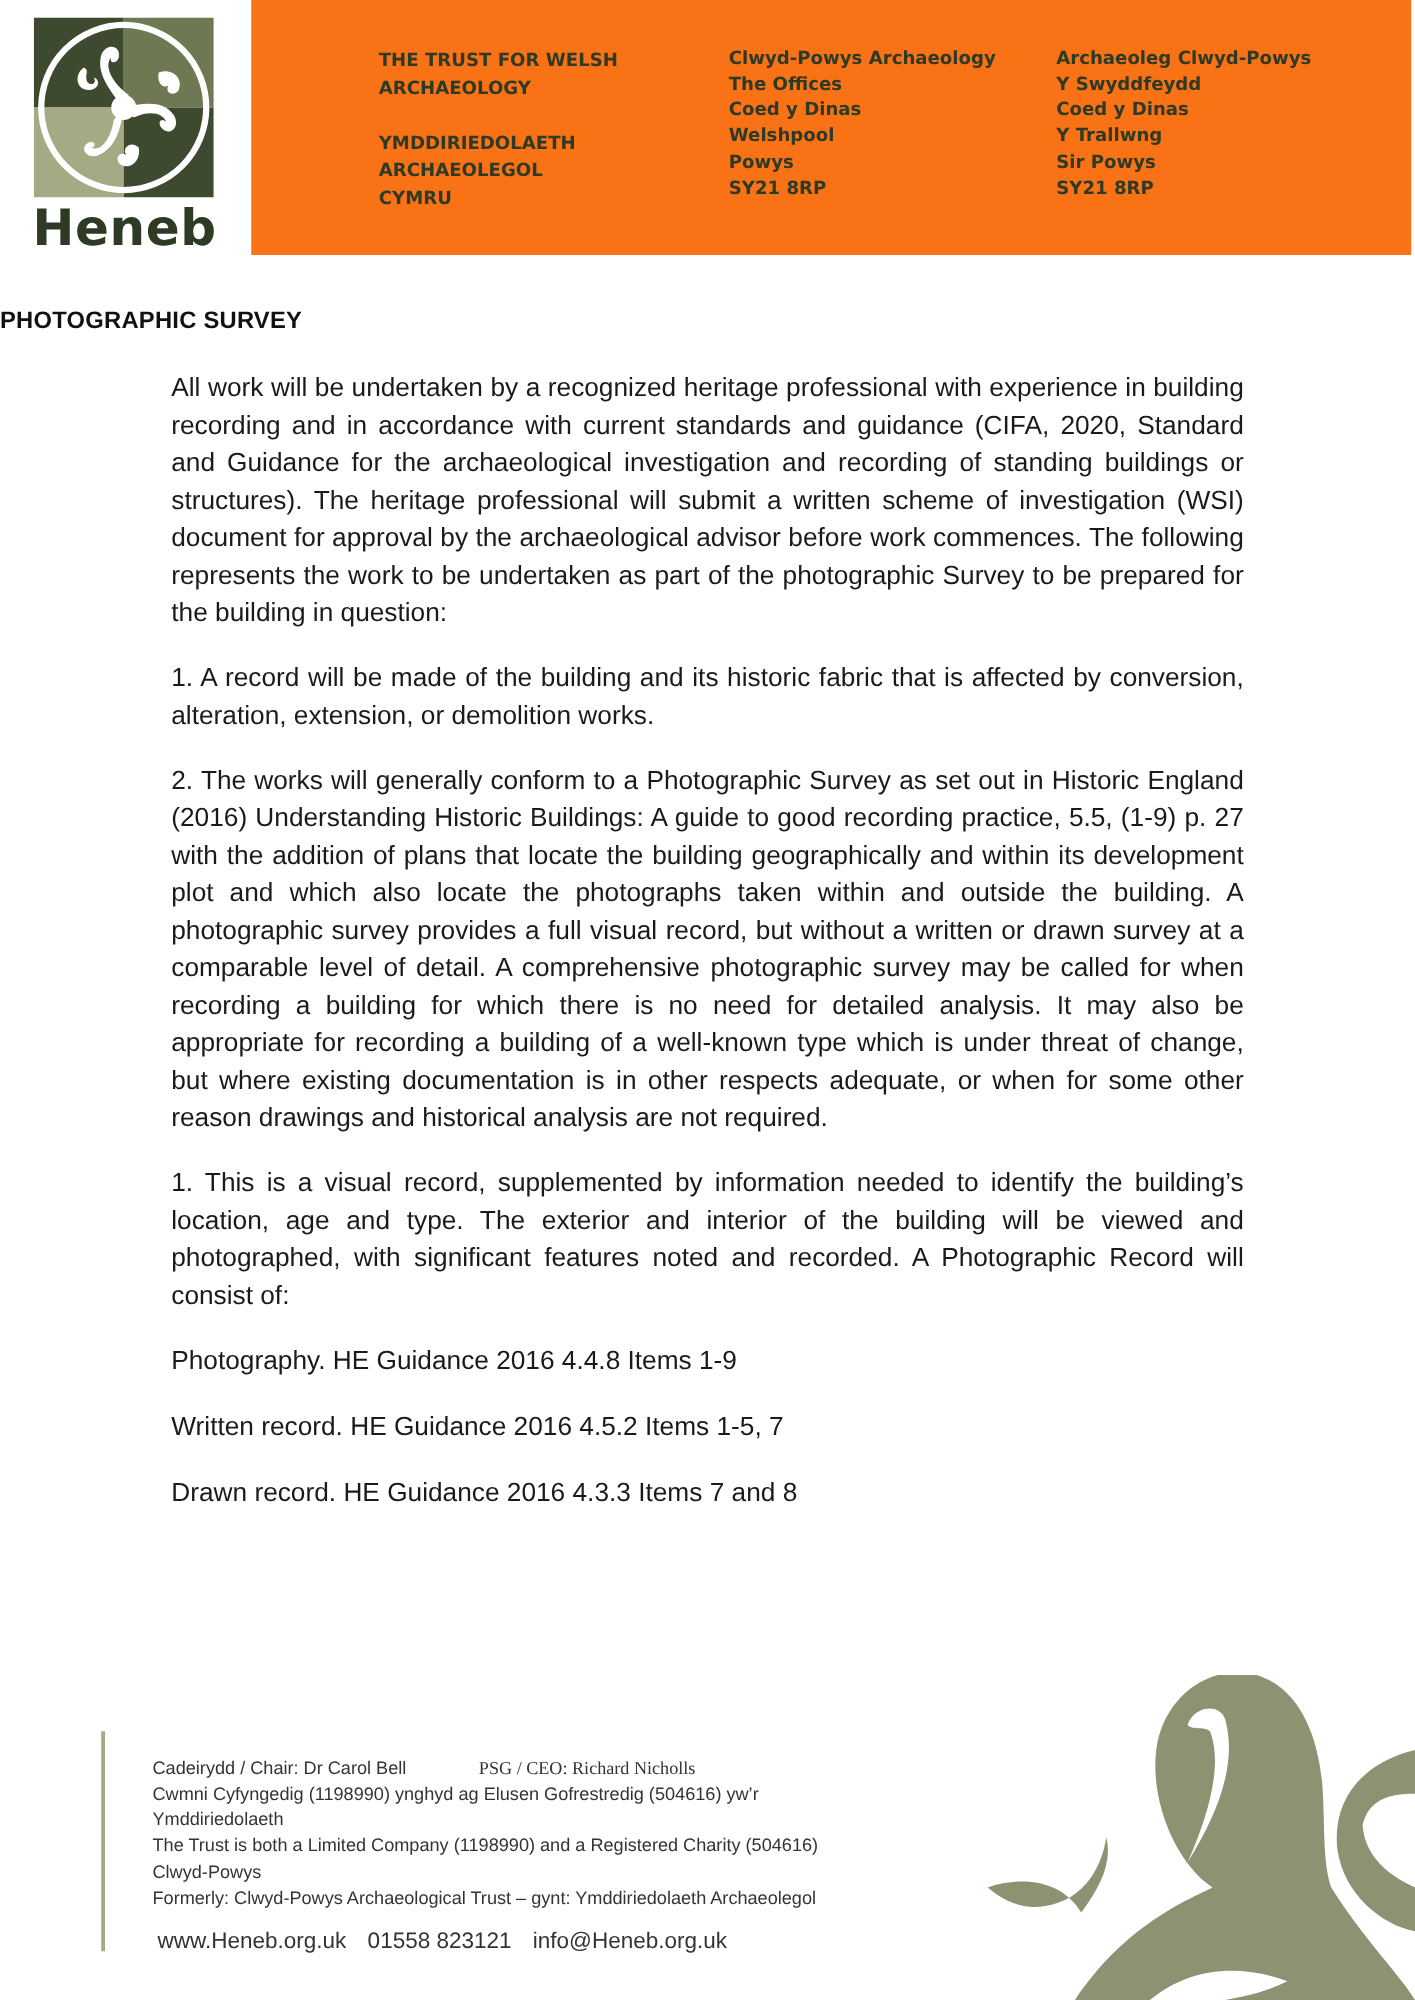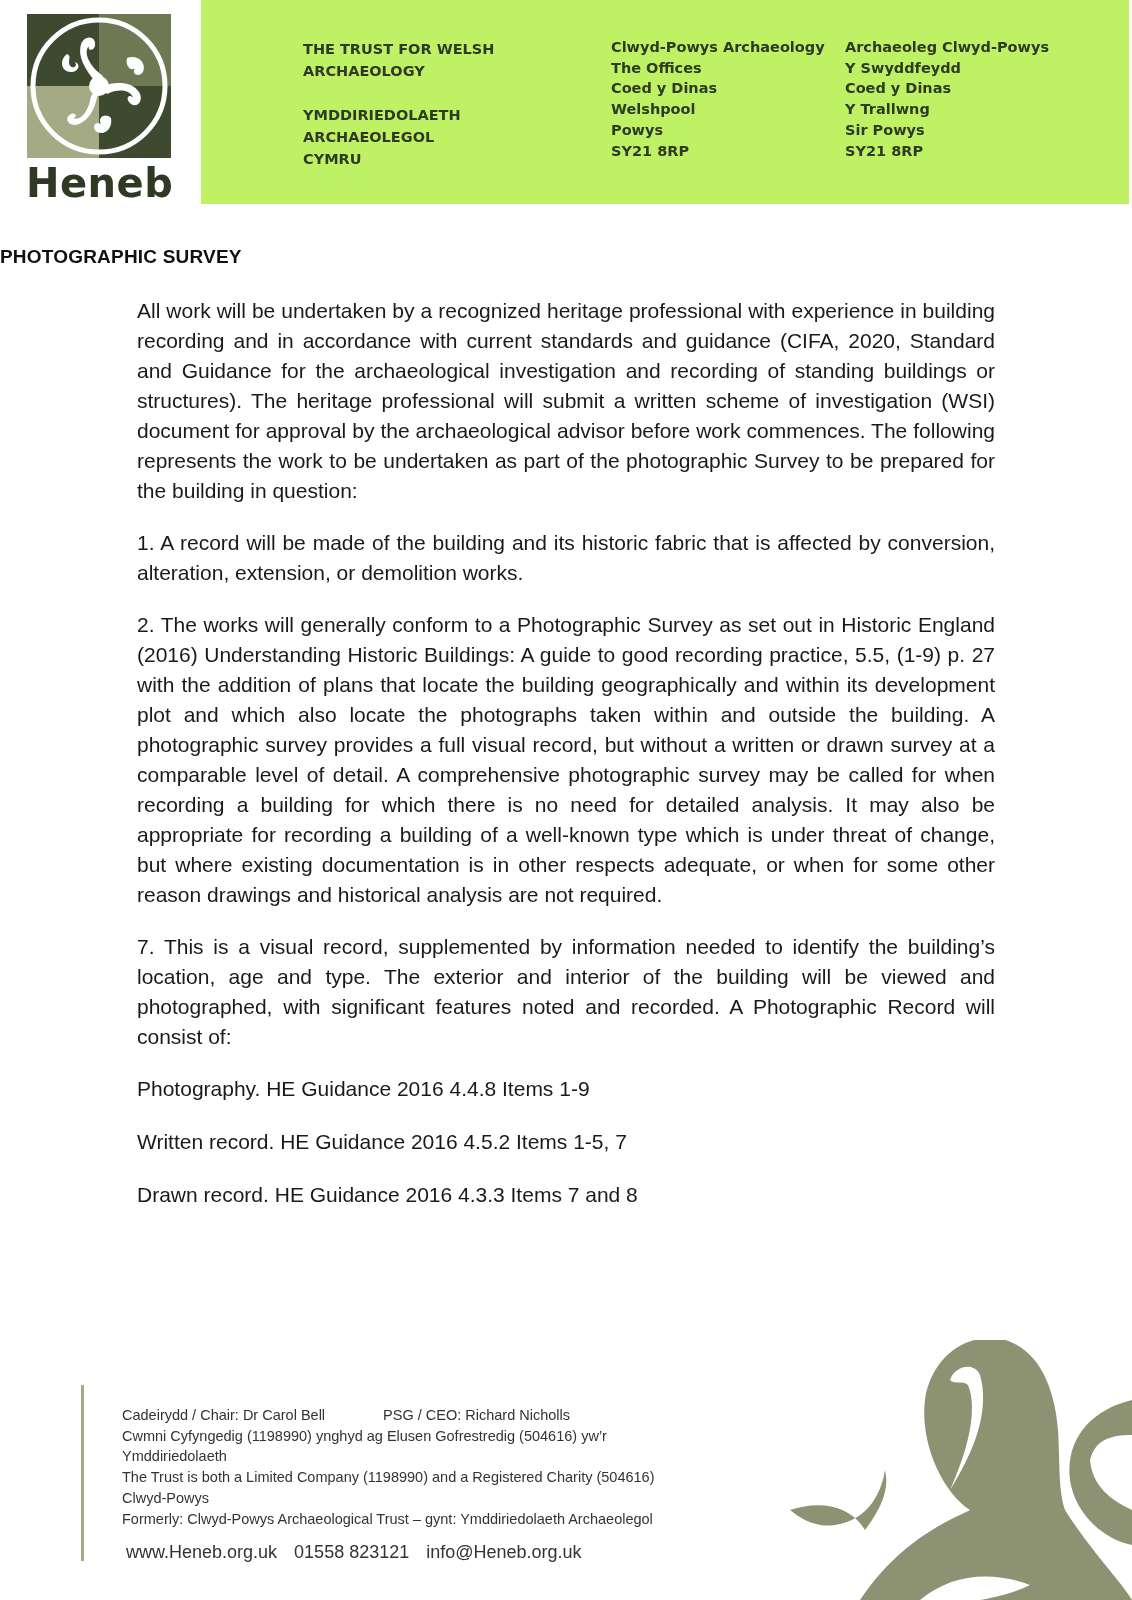--- a/index.html
+++ b/index.html
@@ -4,42 +4,42 @@
   <style>
     html, body { margin: 0; padding: 0; background: #ffffff; }
     body { width: 1132px; height: 1600px; position: relative; overflow: hidden; font-family: "Liberation Sans", sans-serif; color: #111; }
 
     
     .logo { position: absolute; left: 26px; top: 14px; width: 146px; height: 192px; }
     .logo-mark { position: absolute; left: 1px; top: 0; width: 144px; height: 144px; }
     .logo-word { position: absolute; left: 0; top: 146px; width: 146px; text-align: center; font-family: "DejaVu Sans", sans-serif; font-weight: bold; font-size: 40px; line-height: 46px; color: #2E3A24; letter-spacing: 0.5px; }
 
     
-    .header-band { position: absolute; left: 201px; top: 0; width: 928px; height: 204px; background: #bef264; }
+    .header-band { position: absolute; left: 201px; top: 0; width: 928px; height: 204px; background: #f97316; }
     .hdr-col { position: absolute; top: 37px; font-family: "DejaVu Sans", sans-serif; font-weight: bold; font-size: 14.5px; color: #2E3A24; }
     .hdr-col .ln { display: block; white-space: nowrap; line-height: 20.7px; }
     .hdr-col-1 { left: 102px; top: 38px; line-height: 22px; }
     .hdr-col-1 .ln { line-height: 22px; }
     .hdr-col-1 .gap { display: block; height: 22px; }
-    .hdr-col-2 { left: 382px; margin-left: 28px; }
+    .hdr-col-2 { left: 382px; }
     .hdr-col-3 { left: 644px; }
 
     
     .doc-title { position: absolute; left: 0; width: 1132px; top: 246px; text-align: left; font-weight: bold; font-size: 19px; letter-spacing: 0.2px; color: #111; }
 
     
     .doc-body { position: absolute; left: 137px; top: 296px; width: 858px; font-family: "Liberation Sans", sans-serif; font-size: 21px; line-height: 30px; color: #1a1a1a; }
     .doc-body p { margin: 0 0 22px 0; text-align: justify; }
     .doc-body p.tight { margin-bottom: 23px; }
 
     
     .footer-rule { position: absolute; left: 81px; top: 1385px; width: 3px; height: 176px; background: #A3AA84; }
     .footer-text { position: absolute; left: 122px; top: 1405px; width: 620px; font-family: "Liberation Sans", sans-serif; font-size: 14.5px; line-height: 20.7px; color: #333; }
     .footer-text .ln { display: block; white-space: nowrap; }
-    .footer-text .ceo { display: inline-block; margin-left: 58px; }
+    .footer-text .ceo { display: inline-block; margin-left: 58px; font-family: Liberation Serif, serif; }
     .footer-contact { position: absolute; left: 126px; top: 1542px; font-size: 18px; color: #333; white-space: nowrap; }
     .footer-contact span { margin-right: 12px; }
 
     .corner-art { position: absolute; left: 790px; top: 1340px; width: 342px; height: 260px; }
   </style>
 </head>
 <body>
 
 <div class="logo">
   <svg class="logo-mark" viewBox="0 0 144 144">
@@ -87,21 +87,21 @@
     <span class="ln">SY21 8RP</span>
   </div>
 </div>
 
 <div class="doc-title">PHOTOGRAPHIC SURVEY</div>
 
 <div class="doc-body">
   <p>All work will be undertaken by a recognized heritage professional with experience in building recording and in accordance with current standards and guidance (CIFA, 2020, Standard and Guidance for the archaeological investigation and recording of standing buildings or structures). The heritage professional will submit a written scheme of investigation (WSI) document for approval by the archaeological advisor before work commences. The following represents the work to be undertaken as part of the photographic Survey to be prepared for the building in question:</p>
   <p>1. A record will be made of the building and its historic fabric that is affected by conversion, alteration, extension, or demolition works.</p>
   <p>2. The works will generally conform to a Photographic Survey as set out in Historic England (2016) Understanding Historic Buildings: A guide to good recording practice, 5.5, (1-9) p. 27 with the addition of plans that locate the building geographically and within its development plot and which also locate the photographs taken within and outside the building. A photographic survey provides a full visual record, but without a written or drawn survey at a comparable level of detail. A comprehensive photographic survey may be called for when recording a building for which there is no need for detailed analysis. It may also be appropriate for recording a building of a well-known type which is under threat of change, but where existing documentation is in other respects adequate, or when for some other reason drawings and historical analysis are not required.</p>
-  <p>7. This is a visual record, supplemented by information needed to identify the building’s location, age and type. The exterior and interior of the building will be viewed and photographed, with significant features noted and recorded. A Photographic Record will consist of:</p>
+  <p>1. This is a visual record, supplemented by information needed to identify the building’s location, age and type. The exterior and interior of the building will be viewed and photographed, with significant features noted and recorded. A Photographic Record will consist of:</p>
   <p class="tight">Photography.  HE Guidance 2016 4.4.8 Items 1-9</p>
   <p class="tight">Written record. HE Guidance 2016 4.5.2 Items 1-5, 7</p>
   <p class="tight">Drawn record. HE Guidance 2016 4.3.3 Items 7 and 8</p>
 </div>
 
 <div class="footer-rule"></div>
 <div class="footer-text">
   <span class="ln"><span>Cadeirydd / Chair: Dr Carol Bell</span><span class="ceo">PSG / CEO: Richard Nicholls</span></span>
   <span class="ln">Cwmni Cyfyngedig (1198990) ynghyd ag Elusen Gofrestredig (504616) yw’r</span>
   <span class="ln">Ymddiriedolaeth</span>

